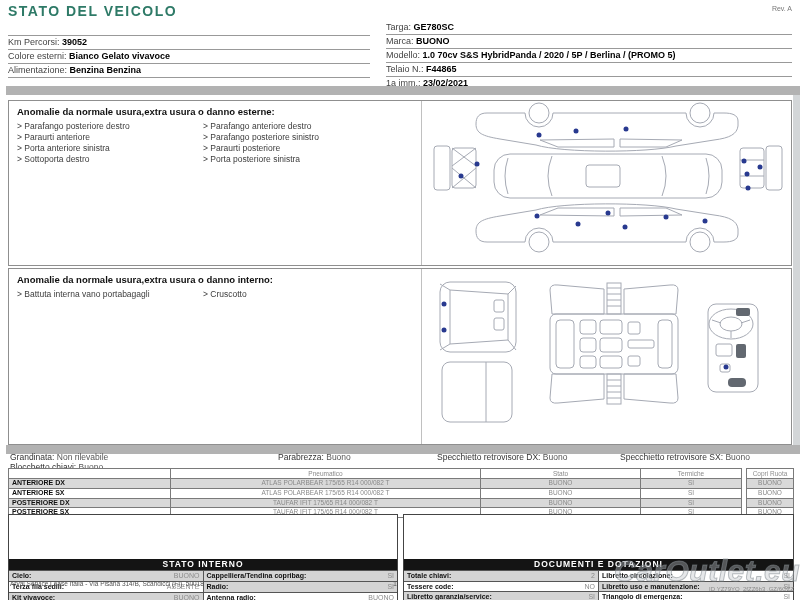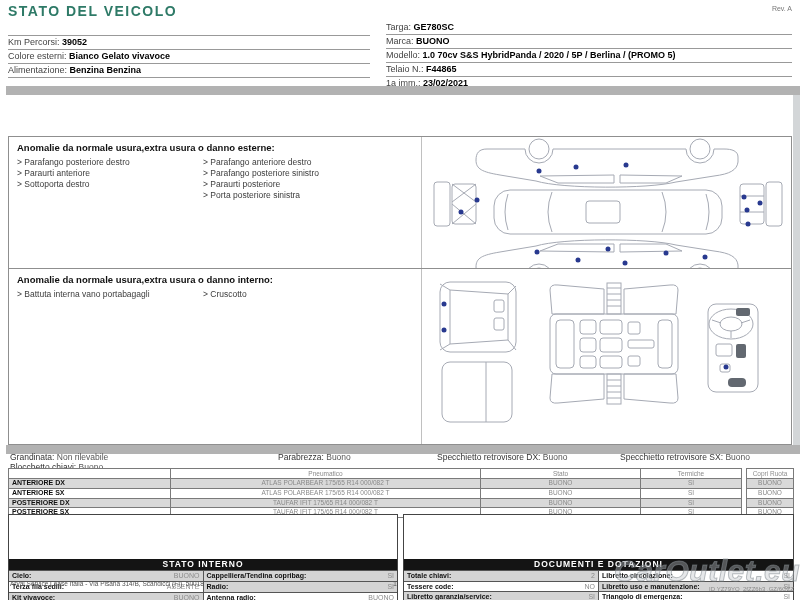--- a/index.html
+++ b/index.html
@@ -18,21 +18,21 @@
   .info-value{font-weight:bold;color:#000;}
 
   
   .band{left:6px;right:0;height:9px;background:#b2b2b2;}
   #band1{top:86px;}
   #band2{top:445px;}
   #right-strip{left:793px;top:95px;width:7px;height:350px;background:#d3d6d8;}
 
   
   .panel{left:8px;width:782px;border:1px solid #8f8f8f;background:#fff;}
-  #panel-ext{top:100px;height:164px;margin-top:36px;}
+  #panel-ext{top:100px;height:164px;}
   #panel-int{top:268px;height:175px;}
   .panel-text{position:absolute;left:0;top:0;width:412px;height:100%;padding:5px 8px;box-sizing:border-box;}
   .panel-diagram{position:absolute;left:412px;top:0;right:0;bottom:0;border-left:1px solid #c0c0c0;}
   .panel-heading{font-size:9.5px;font-weight:bold;color:#111;}
   .anom-cols{display:flex;margin-top:4px;}
   .anom-col{font-size:8.5px;color:#3c3c3c;line-height:11px;}
   .anom-col.c1{width:186px;}
   .anom-col.c2{width:200px;}
   .marker{color:#3c3c3c;}
   svg.diagram{display:block;margin:1px auto 0 auto;}
@@ -111,20 +111,21 @@
 
   <div class="abs band" id="band1"></div>
 
   <div class="abs panel" id="panel-ext">
     <div class="panel-text">
       <div class="panel-heading">Anomalie da normale usura,extra usura o danno esterne:</div>
       <div class="anom-cols">
         <div class="anom-col c1">
             <div class="anom-item"><span class="marker">&gt; </span>Parafango posteriore destro</div>
             <div class="anom-item"><span class="marker">&gt; </span>Paraurti anteriore</div>
+            <div class="anom-item"><span class="marker">&gt; </span>Porta anteriore sinistra</div>
             <div class="anom-item"><span class="marker">&gt; </span>Sottoporta destro</div>
           </div>
         <div class="anom-col c2">
             <div class="anom-item"><span class="marker">&gt; </span>Parafango anteriore destro</div>
             <div class="anom-item"><span class="marker">&gt; </span>Parafango posteriore sinistro</div>
             <div class="anom-item"><span class="marker">&gt; </span>Paraurti posteriore</div>
             <div class="anom-item"><span class="marker">&gt; </span>Porta posteriore sinistra</div>
           </div>
       </div>
     </div>

